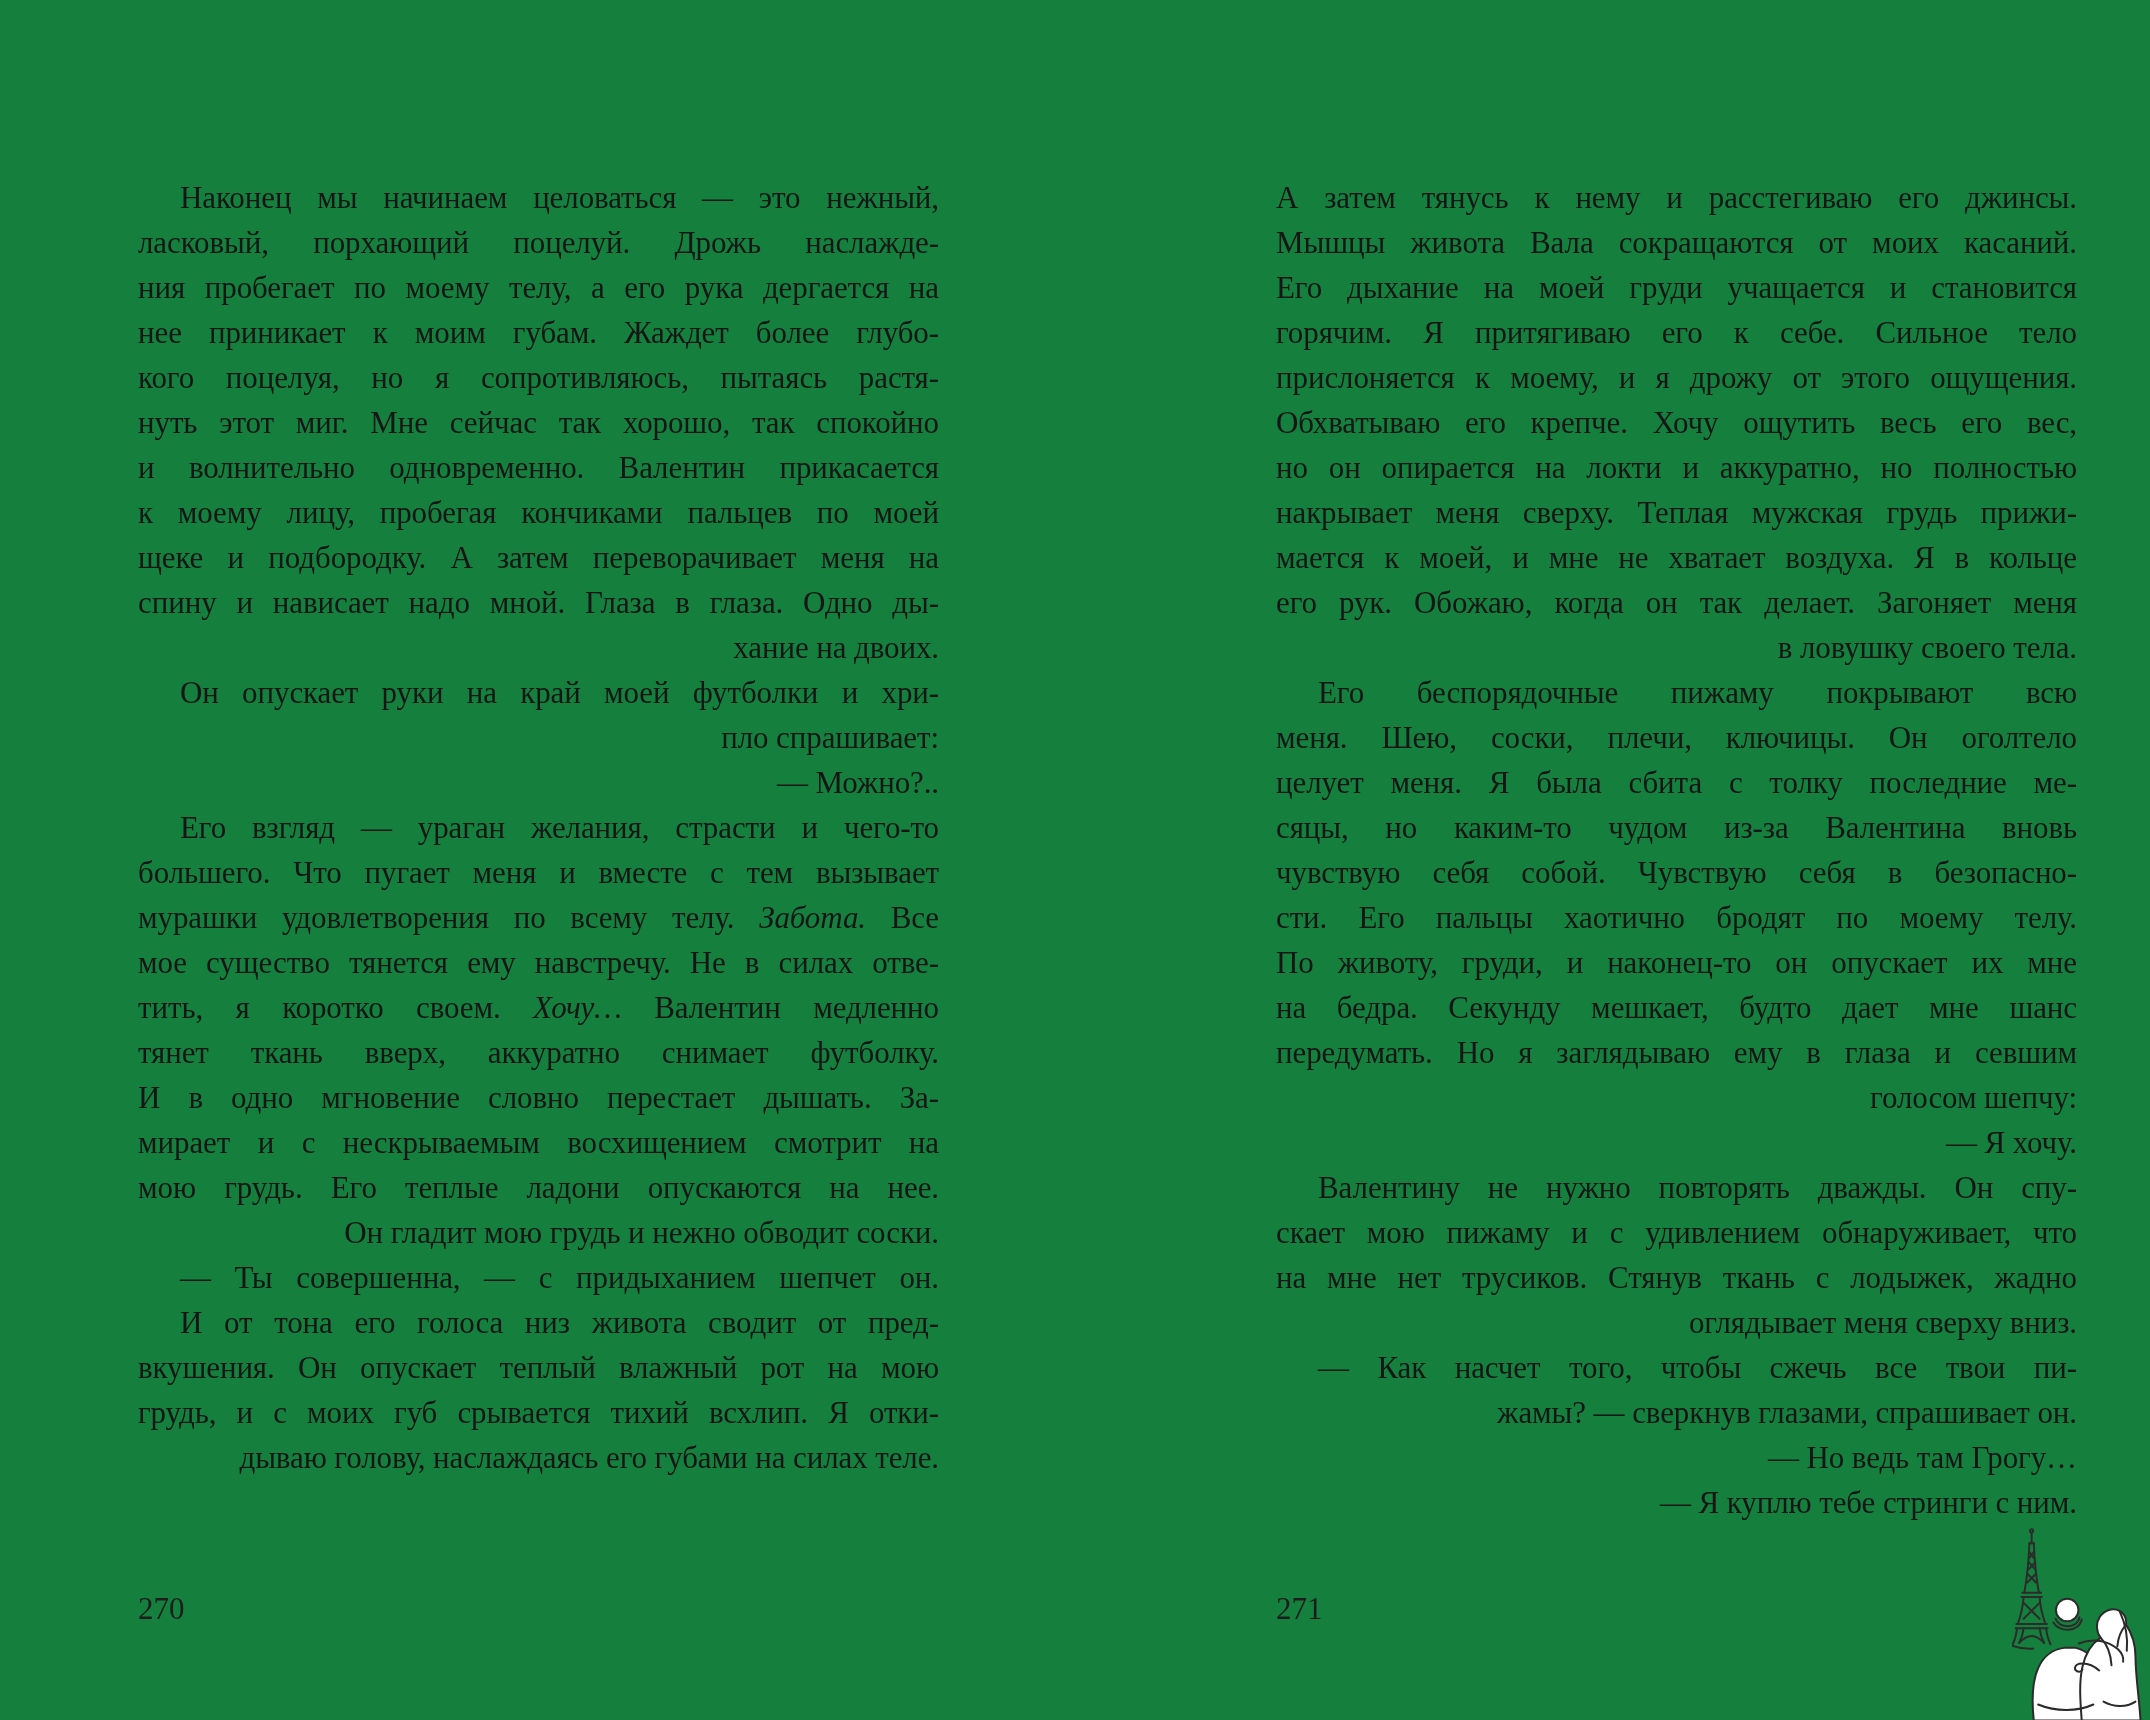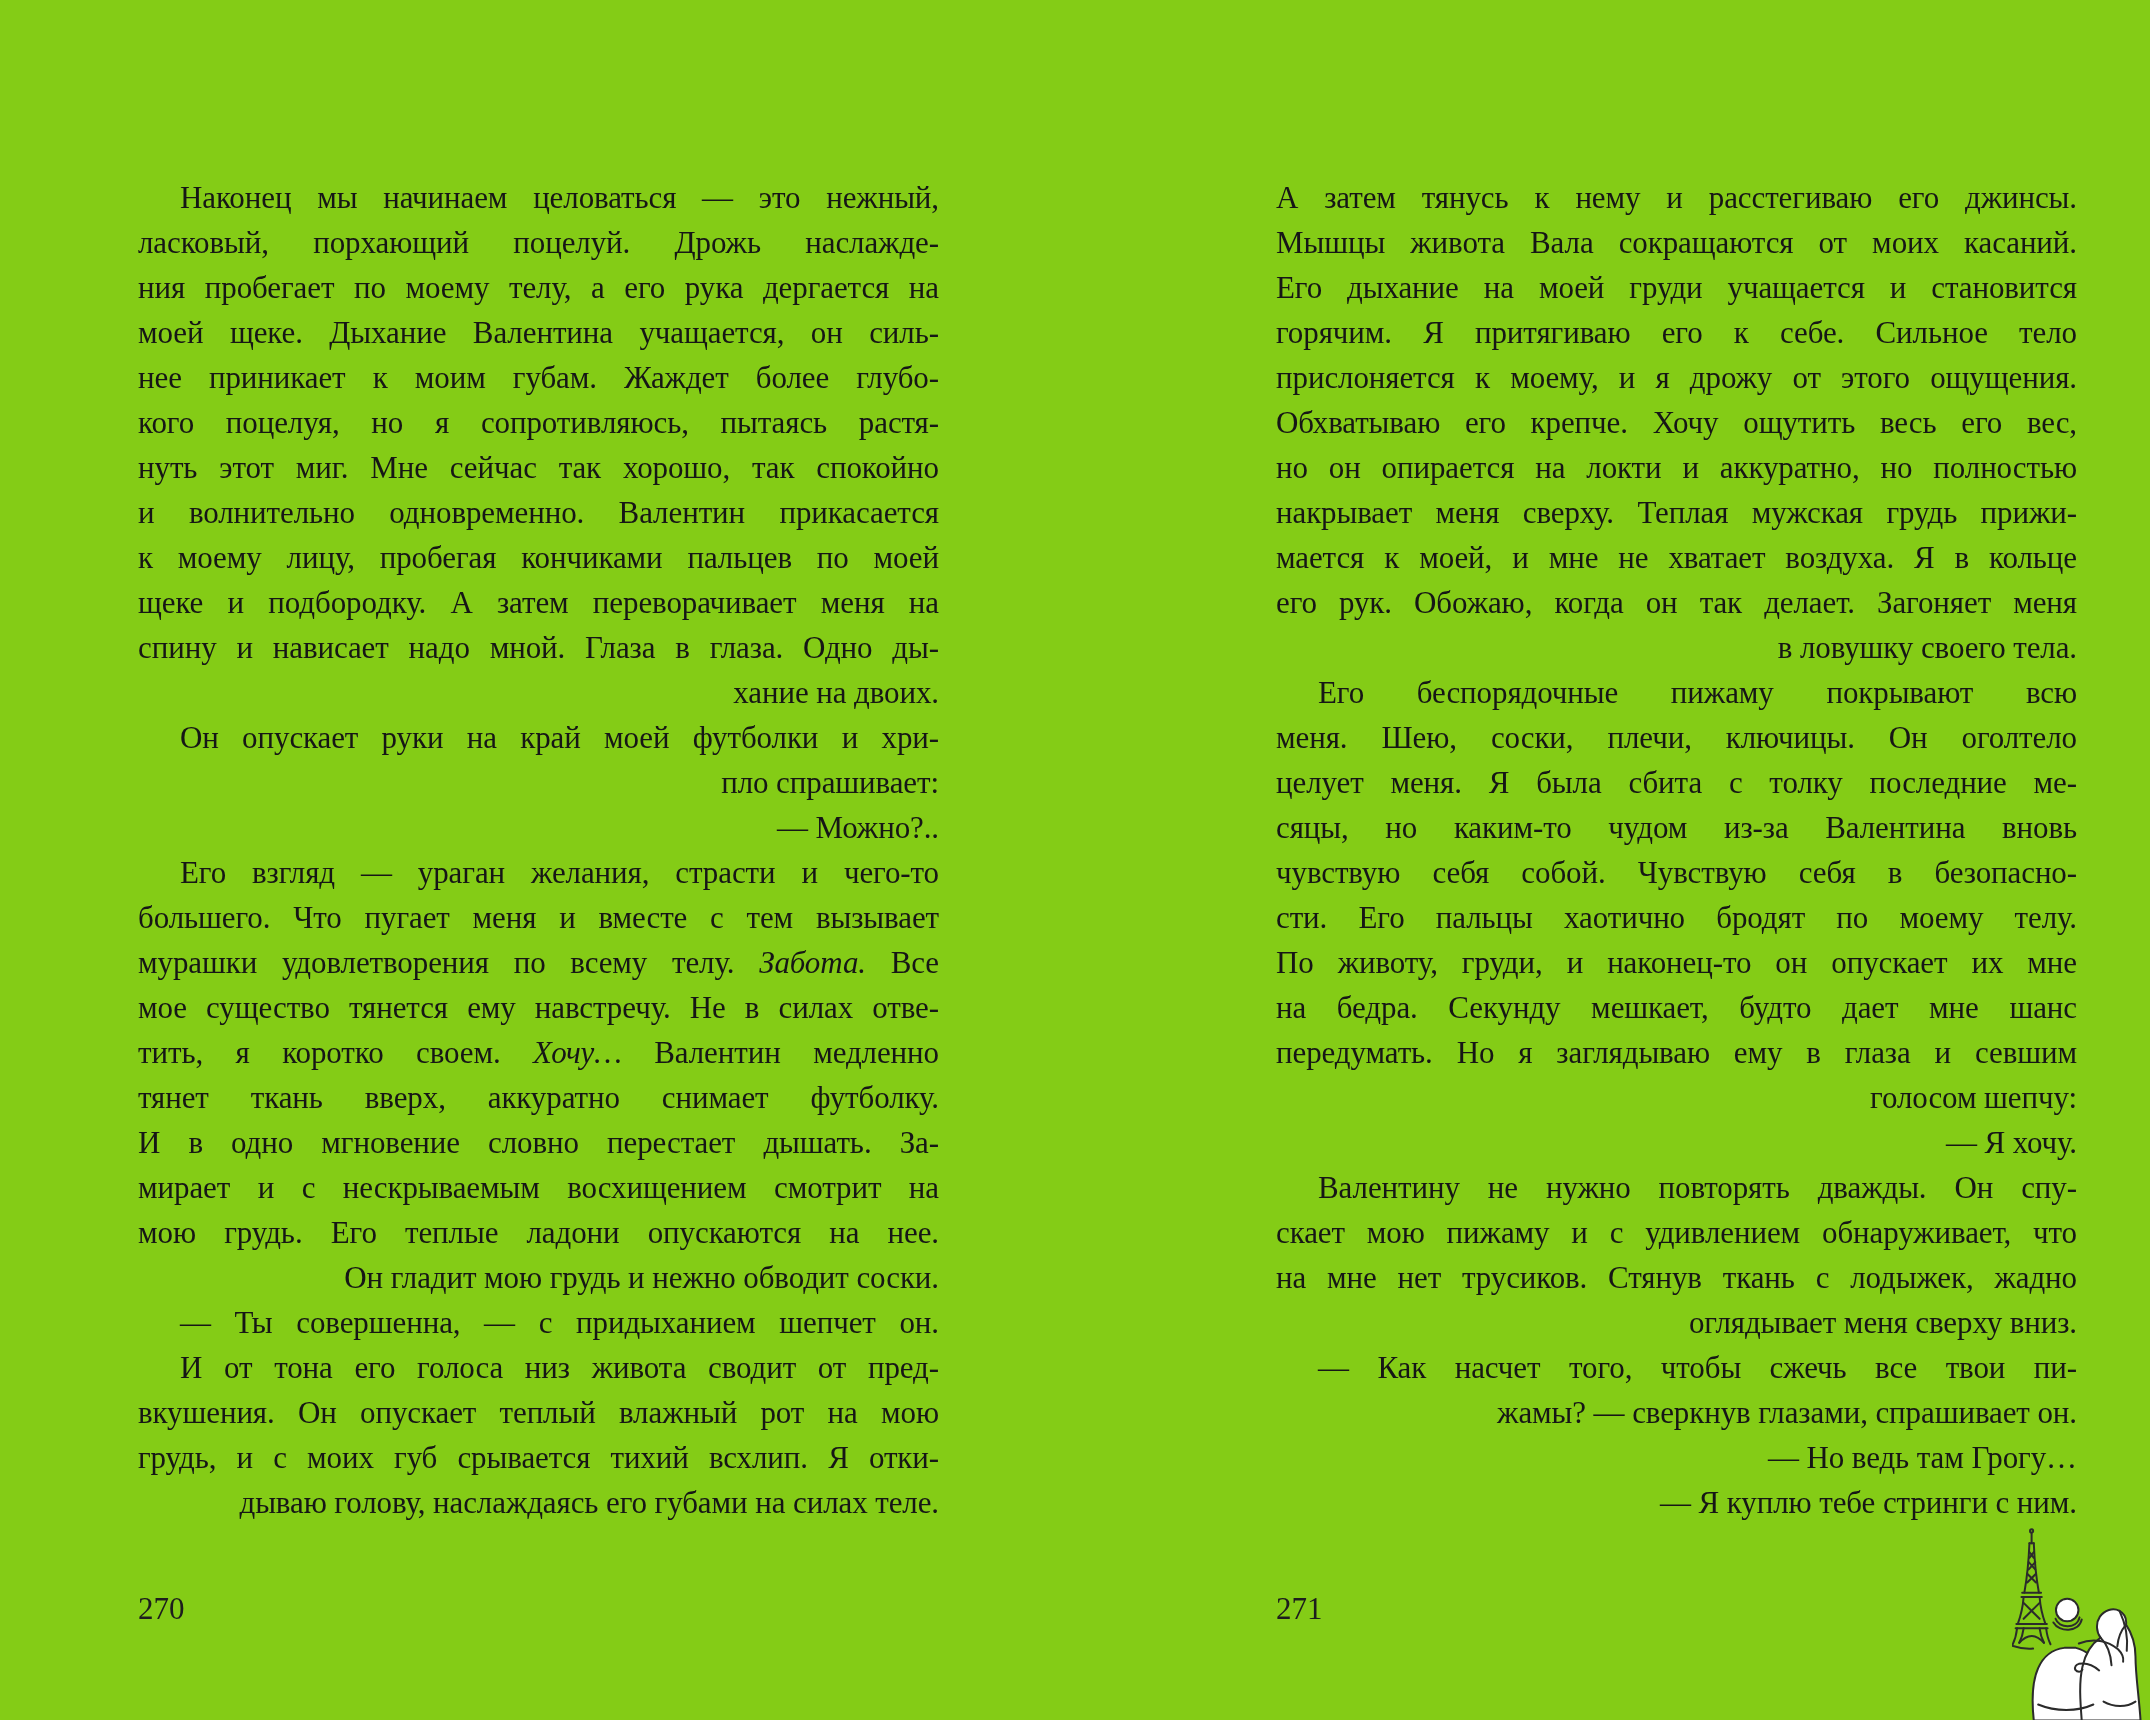--- a/index.html
+++ b/index.html
@@ -1,16 +1,16 @@
 <!DOCTYPE html>
 <html style="font-size:11.7px"><head>
 <meta charset="utf-8">
 <style>
   html,body{margin:0;padding:0;background:#fff;}
-  #canvas{position:relative;width:2151px;height:1720px;background:#84cc16;overflow:hidden;
+  #canvas{position:relative;width:2151px;height:1720px;background:#15803d;overflow:hidden;
           font-family:"Liberation Serif","DejaVu Serif",serif;color:#161616;}
   .page{position:absolute;top:175px;width:801px;height:1500px;}
   #page-left{left:138px;}
   #page-right{left:1276px;}
   .page-text{position:absolute;top:0;left:0;width:801px;}
   .line{height:45px;line-height:45px;font-size:31px;overflow:hidden;letter-spacing:-0.1px;text-align:right;}
   .line.just{text-align:justify;text-align-last:justify;}
   .line.ind{text-indent:42px;}
   .line i{}
   .pagenum{position:absolute;top:1417px;left:0;width:801px;text-align:left;
@@ -21,21 +21,20 @@
 </head>
 <body>
 
 <div id="canvas">
 
   <section class="page" id="page-left">
     <div class="page-text">
         <div class="line just ind"><span>Наконец мы начинаем целоваться — это нежный,</span></div>
         <div class="line just"><span>ласковый, порхающий поцелуй. Дрожь наслажде-</span></div>
         <div class="line just"><span>ния пробегает по моему телу, а его рука дергается на</span></div>
-        <div class="line just"><span>моей щеке. Дыхание Валентина учащается, он силь-</span></div>
         <div class="line just"><span>нее приникает к моим губам. Жаждет более глубо-</span></div>
         <div class="line just"><span>кого поцелуя, но я сопротивляюсь, пытаясь растя-</span></div>
         <div class="line just"><span>нуть этот миг. Мне сейчас так хорошо, так спокойно</span></div>
         <div class="line just"><span>и волнительно одновременно. Валентин прикасается</span></div>
         <div class="line just"><span>к моему лицу, пробегая кончиками пальцев по моей</span></div>
         <div class="line just"><span>щеке и подбородку. А затем переворачивает меня на</span></div>
         <div class="line just"><span>спину и нависает надо мной. Глаза в глаза. Одно ды-</span></div>
         <div class="line"><span>хание на двоих.</span></div>
         <div class="line just ind"><span>Он опускает руки на край моей футболки и хри-</span></div>
         <div class="line"><span>пло спрашивает:</span></div>

